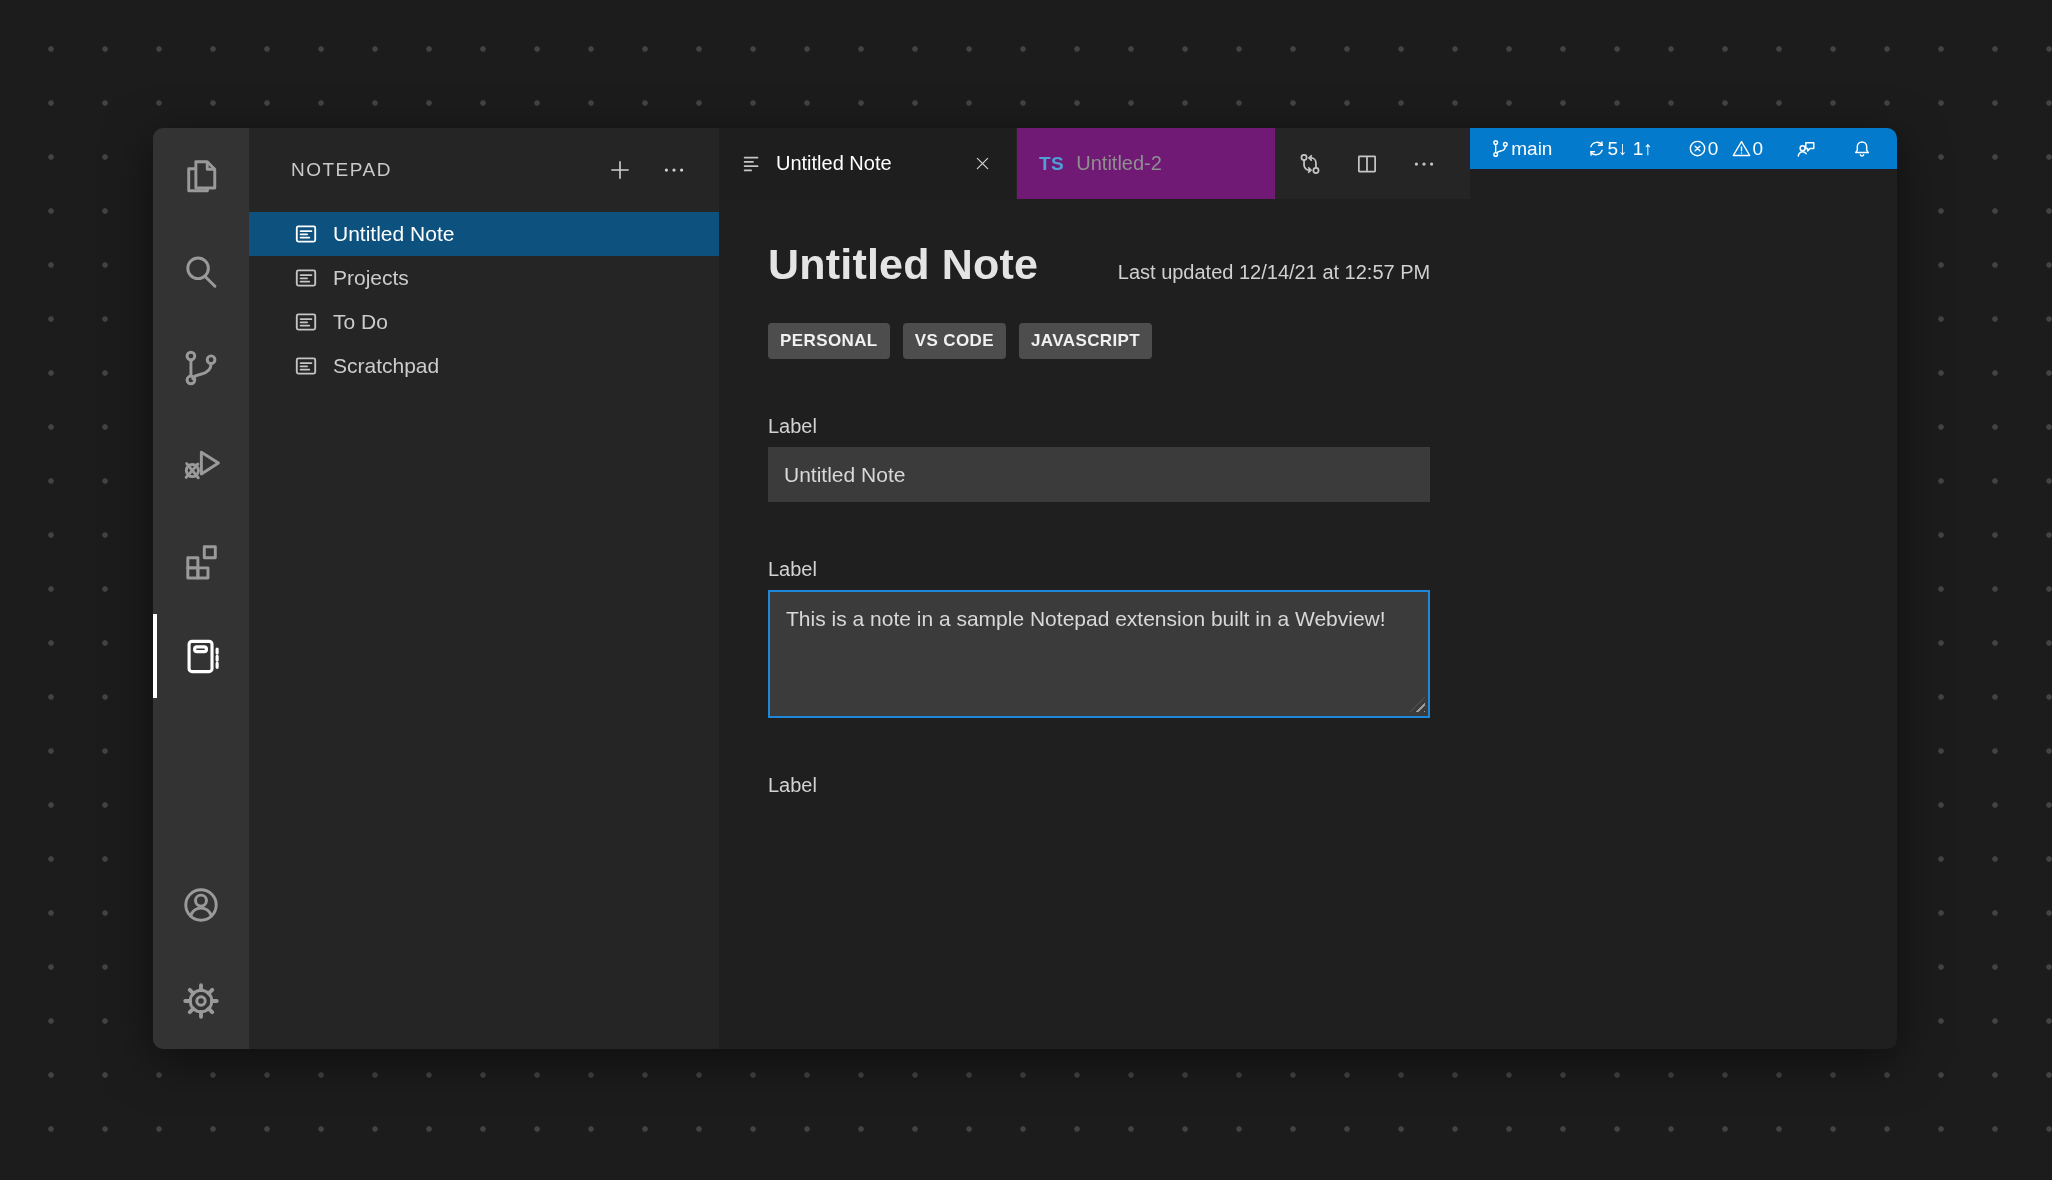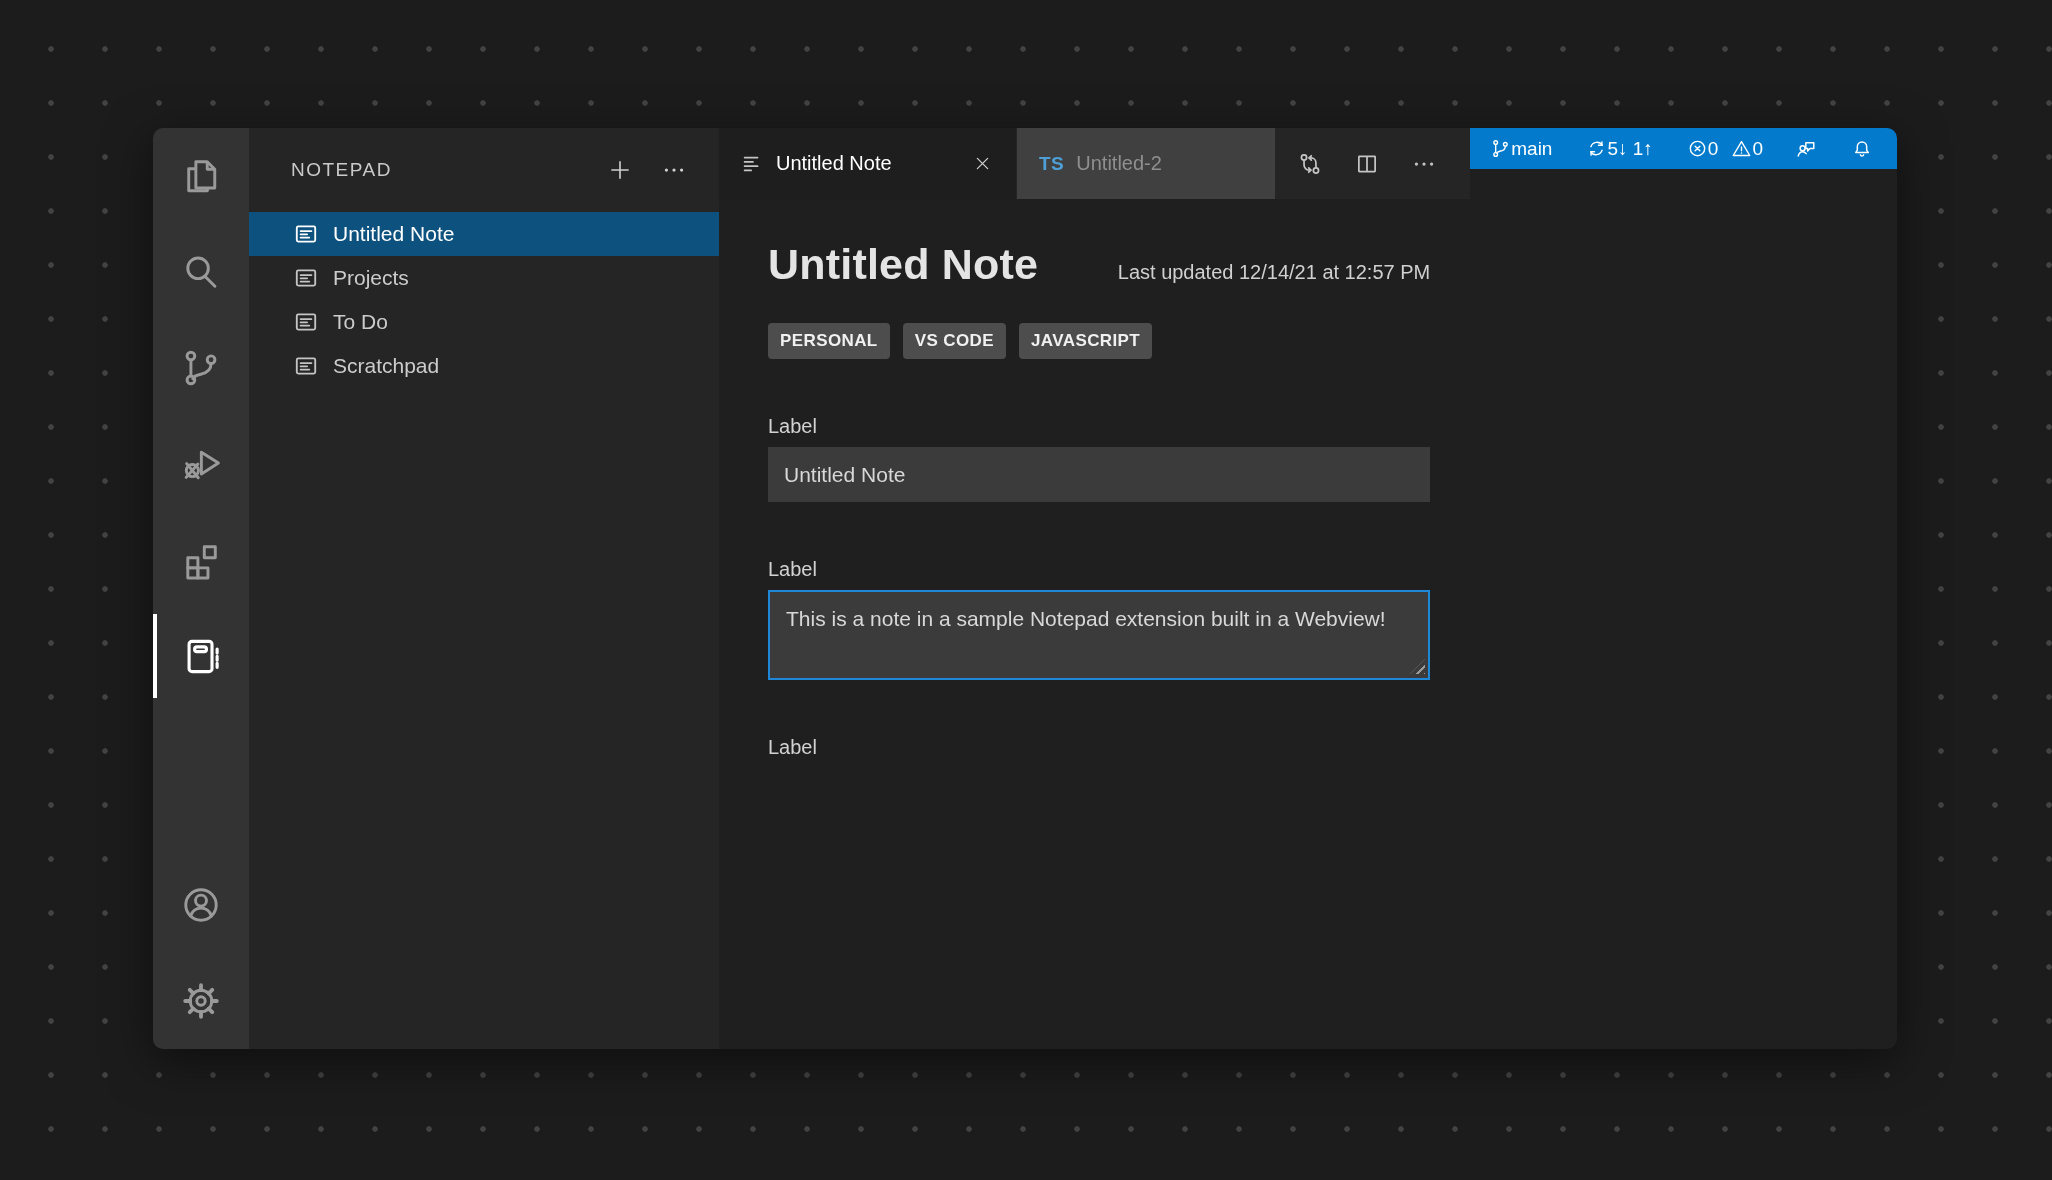--- a/index.html
+++ b/index.html
@@ -37,42 +37,42 @@
   .note-row { height:44px; display:flex; align-items:center; padding-left:44px; gap:14px; font-size:21px; color:#cccccc; cursor:pointer; }
   .note-row svg { width:26px; height:26px; flex:none; color:#c5c5c5; }
   .note-row.selected { background:#0d517f; color:#ffffff; }
   .note-row.selected svg { color:#ffffff; }
 
   
   .editor { flex:1; display:flex; flex-direction:column; background:#1f1f1f; min-width:0; }
   .tabs { height:71px; background:#252526; display:flex; align-items:stretch; }
   .tab { display:flex; align-items:center; padding:0 22px; font-size:20px; cursor:pointer; }
   .tab.active { width:297px; background:#1e1e1e; color:#ffffff; }
-  .tab.inactive { width:259px; background:#404040; color:#8f8f8f; border-left:1px solid #252526; }
+  .tab.inactive { width:259px; background:#701a75; color:#8f8f8f; border-left:1px solid #252526; }
   .tab-file-icon { width:22px; height:22px; color:#c5c5c5; margin-right:13px; flex:none; }
   .tab-close { margin-left:auto; width:24px; height:24px; display:flex; align-items:center; justify-content:center; color:#cccccc; border-radius:4px; }
   .tab-close svg { width:19px; height:19px; }
   .ts-badge { color:#4d9fd6; font-size:19px; font-weight:700; margin-right:12px; letter-spacing:.5px; }
   .tab-actions { margin-left:auto; display:flex; align-items:center; gap:27px; padding-right:31px; color:#c5c5c5; }
 
   .content { flex:1; padding:41px 40px 0 49px; overflow:hidden; color:#d5d5d5; }
   .content-head { display:flex; align-items:baseline; justify-content:space-between; }
   .note-title { font-size:43px; font-weight:700; color:#e4e4e4; letter-spacing:.2px; }
   .updated { font-size:20px; color:#d0d0d0; }
   .tags { margin-top:34px; display:flex; gap:13px; }
   .chip { background:#4d4d4d; color:#f1f1f1; font-size:17px; font-weight:700; letter-spacing:.4px; padding:8px 12px; border-radius:4px; }
   .field { margin-top:56px; }
   .field-label { display:block; font-size:20px; color:#d2d2d2; margin-bottom:9px; }
   .text-input {
     width:100%; height:55px; background:#3b3b3c; border:none; outline:none;
     color:#d8d8d8; font-size:21px; padding:0 16px; font-family:"Liberation Sans", sans-serif;
   }
   .textarea-wrap { position:relative; }
   .text-area {
-    width:100%; height:90px; background:#3b3b3c; border:2px solid #1f87d7; outline:none;
+    width:100%; height:128px; background:#3b3b3c; border:2px solid #1f87d7; outline:none;
     color:#d8d8d8; font-size:21px; padding:13px 16px; resize:none; display:block;
     font-family:"Liberation Sans", sans-serif; line-height:1.35;
   }
   .resize-grip {
     position:absolute; right:5px; bottom:6px; width:15px; height:15px;
     background:repeating-linear-gradient(135deg, transparent 0 3.5px, #9a9a9a 3.5px 5.5px);
     clip-path:polygon(100% 0, 100% 100%, 0 100%);
   }
 
   

